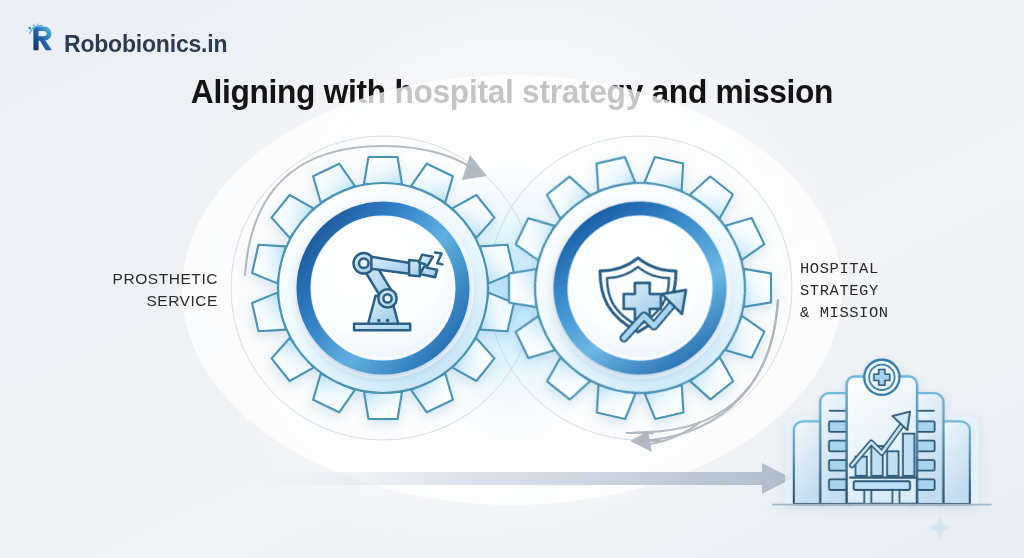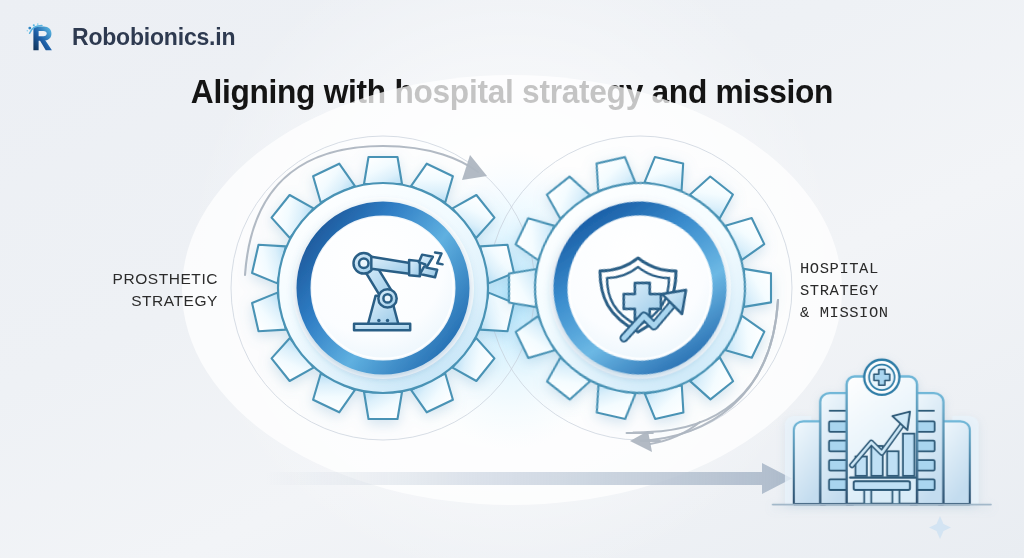--- a/index.html
+++ b/index.html
@@ -11,21 +11,21 @@
   #stage{
     position:relative; width:1024px; height:558px;
     background:
       radial-gradient(circle at 50% 46%, #ffffff 0%, rgba(255,255,255,0) 55%),
       linear-gradient(155deg, #eceff4 0%, #eef1f5 38%, #f2f4f7 62%, #e9edf2 100%);
   }
 
   
   #logo{
     position:absolute; left:22px; top:18px;
-    display:flex; align-items:center; gap:12px;
+    display:flex; align-items:flex-end; gap:4px;
   }
   #logo .mark{ width:38px; height:38px; display:block; }
   #logo .wordmark{
     font-size:23px; font-weight:700; letter-spacing:-0.2px;
     color:#2e3a50; line-height:1; white-space:nowrap;
   }
 
   
   #title{
     position:absolute; left:0; top:74px; width:1024px;
@@ -399,18 +399,18 @@
         </g>
 
         <line x1="-22" y1="150.5" x2="226" y2="150.5" stroke="#9fb6c8" stroke-width="2" stroke-linecap="round"></line>
       </g>
 
       <path d="M940 516 L943.5 524 L951 527.5 L943.5 531 L940 539 L936.5 531 L929 527.5 L936.5 524 Z" fill="#cfe2f2" opacity="0.85"></path>
     </svg>
   </div>
 
   <div class="side-label" id="label-left">PROSTHETIC
-STRATEGY</div>
+SERVICE</div>
   <div class="side-label" id="label-right">HOSPITAL
 STRATEGY
 &amp; MISSION</div>
 
 </div>
 
 </body></html>

